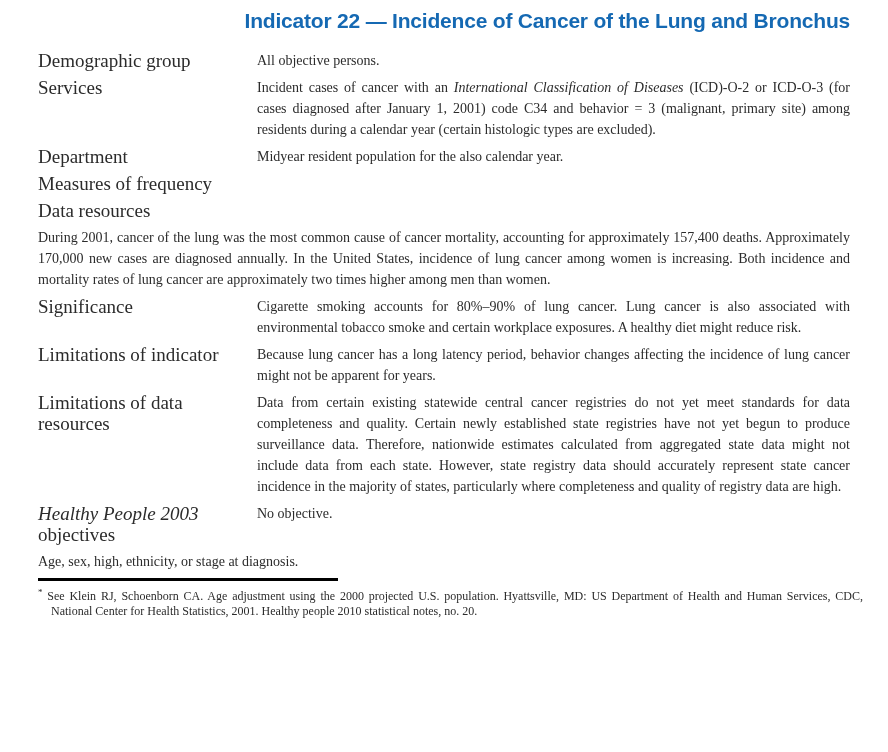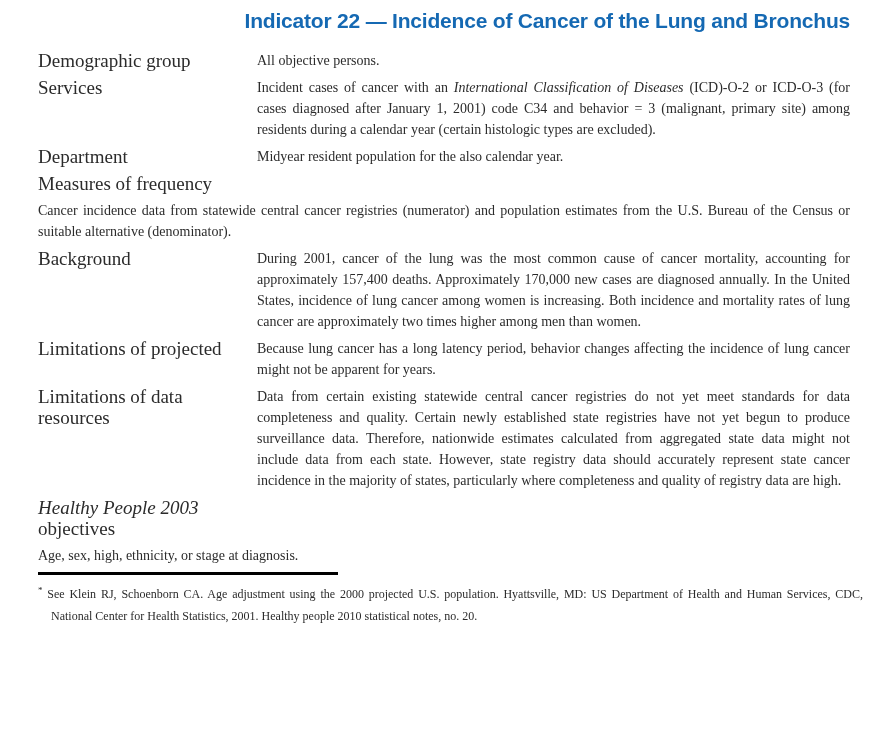--- a/index.html
+++ b/index.html
@@ -57,21 +57,21 @@
   }
   .footnote-rule {
     width: 300px;
     height: 3px;
     background: #000000;
     margin: 5px 0 4px 0;
   }
   .footnote {
     width: 812px;
     font-size: 12px;
-    line-height: 22px;
+    line-height: 15px;
     text-align: justify;
     padding-left: 13px;
     text-indent: -13px;
   }
   .fn-marker {
     vertical-align: super;
     font-size: 9px;
   }
 </style>
 </head>
@@ -97,41 +97,45 @@
       <div class="row-label">Department</div>
       <div class="row-value">Midyear resident population for the also calendar year.</div>
     </div>
 
     <div class="row">
       <div class="row-label">Measures of frequency</div>
     </div>
 
 
     <div class="row">
-      <div class="row-value">Cancer incidence data from statewide central cancer registries (numerator) and population estimates from the U.S. Bureau of the Census or suitable alternative (denominator).</div>
+      <div class="row-label">Data resources</div>
     </div>
 
     <div class="row">
-      <div class="row-label">Background</div>
       <div class="row-value">During 2001, cancer of the lung was the most common cause of cancer mortality, accounting for approximately 157,400 deaths. Approximately 170,000 new cases are diagnosed annually. In the United States, incidence of lung cancer among women is increasing. Both incidence and mortality rates of lung cancer are approximately two times higher among men than women.</div>
     </div>
 
+    <div class="row">
+      <div class="row-label">Significance</div>
+      <div class="row-value">Cigarette smoking accounts for 80%–90% of lung cancer. Lung cancer is also associated with environmental tobacco smoke and certain workplace exposures. A healthy diet might reduce risk.</div>
+    </div>
 
     <div class="row">
-      <div class="row-label">Limitations of projected</div>
+      <div class="row-label">Limitations of indicator</div>
       <div class="row-value">Because lung cancer has a long latency period, behavior changes affecting the incidence of lung cancer might not be apparent for years.</div>
     </div>
 
     <div class="row">
       <div class="row-label">Limitations of data resources</div>
       <div class="row-value">Data from certain existing statewide central cancer registries do not yet meet standards for data completeness and quality. Certain newly established state registries have not yet begun to pro­duce surveillance data. Therefore, nationwide estimates calculated from aggregated state data might not include data from each state. However, state registry data should accurately repre­sent state cancer incidence in the majority of states, particularly where completeness and qual­ity of registry data are high.</div>
     </div>
 
     <div class="row">
       <div class="row-label"><i>Healthy People 2003</i> objectives</div>
+      <div class="row-value">No objective.</div>
     </div>
 
     <div class="row">
       <div class="row-value">Age, sex, high, ethnicity, or stage at diagnosis.</div>
     </div>
 
   </div>
 
   <div class="footnote-rule"></div>
 

